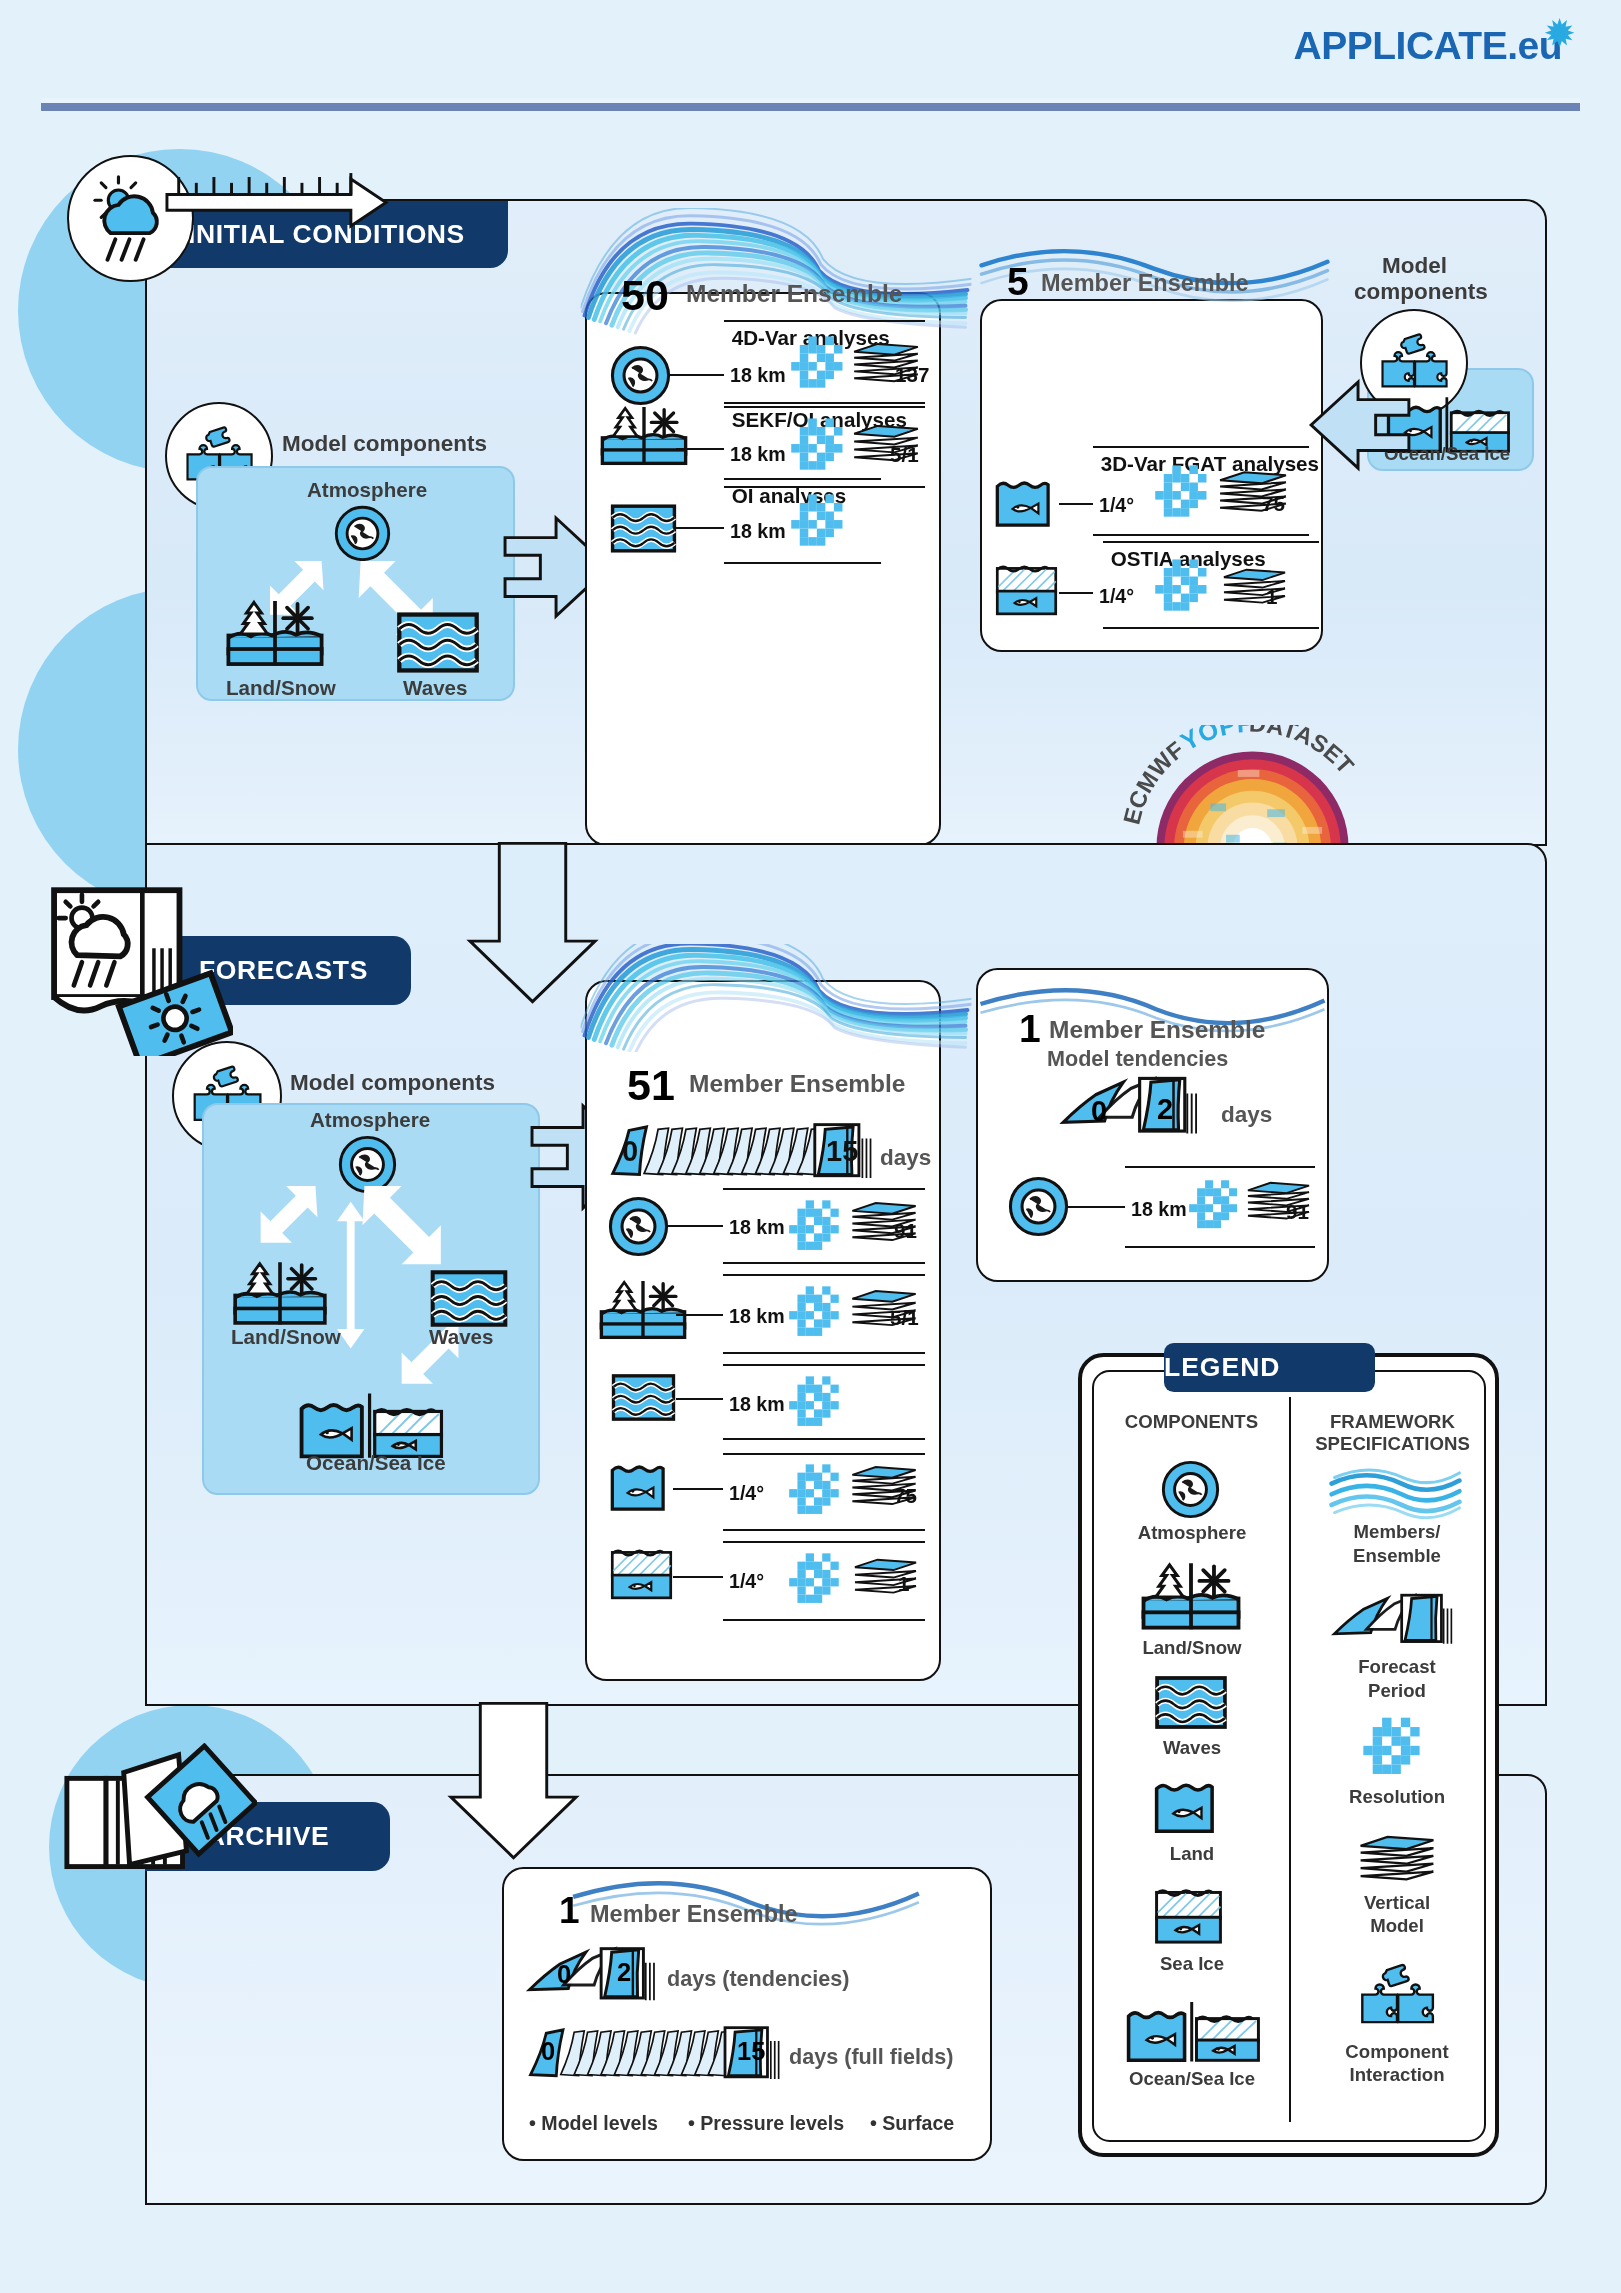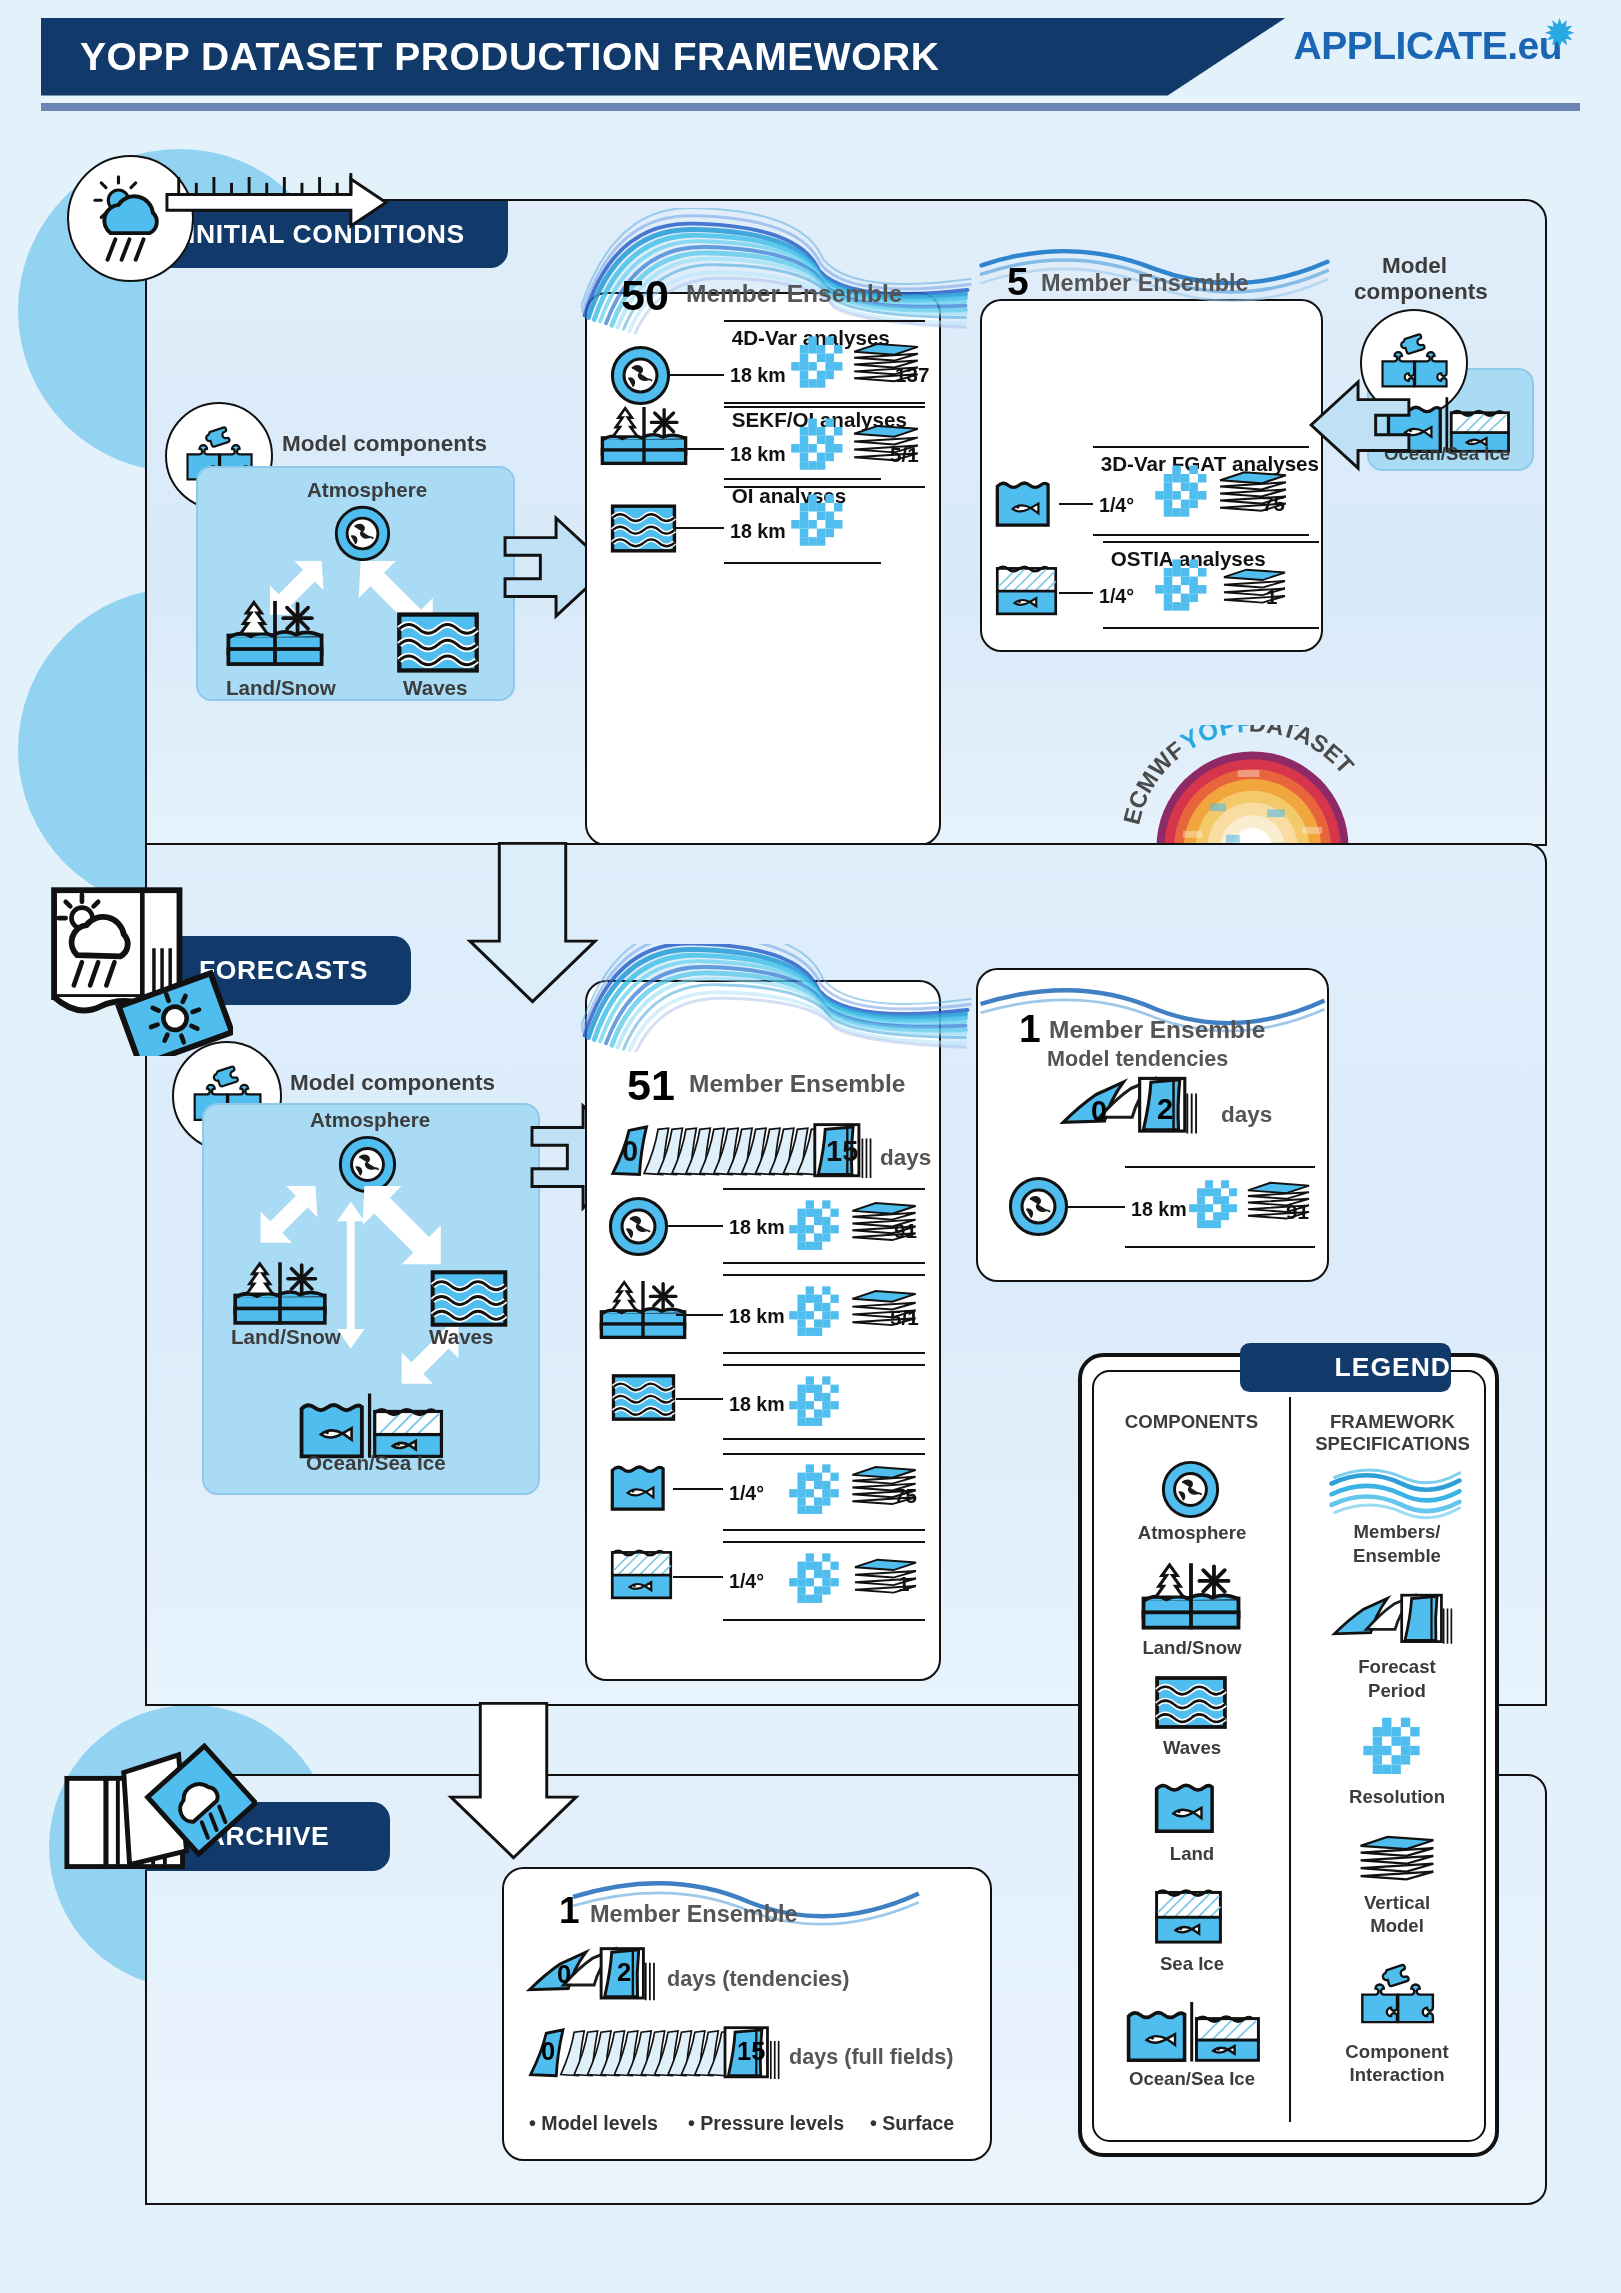--- a/index.html
+++ b/index.html
@@ -72,23 +72,23 @@
   
   #legend-frame {
     position:absolute; left:1078px; top:1353px; width:421px; height:804px;
     background:#fff; border:4.9px solid #111; border-radius:25.5px;
   }
   #legend-inner {
     position:absolute; left:1092px; top:1370px; width:394px; height:772px;
     background:#fff; border:2px solid #111; border-radius:17.6px;
   }
   #legend-tab {
-    position:absolute; left:1240px; top:1343px; width:211px; height:49px;
+    position:absolute; left:1164px; top:1343px; width:211px; height:49px;
     background:#113a6b; border-radius:9.8px;
-    display:flex; align-items:center; justify-content:flex-end;
+    display:flex; align-items:center; justify-content:flex-start;
   }
   #legend-tab span { color:#fff; font-weight:bold; font-size:26.5px; letter-spacing:1px;}
   .legend-col-head { position:absolute; font-weight:bold; font-size:18.6px; color:#3c3c3c; text-align:center; }
   .legend-div { position:absolute; left:1289px; top:1397px; width:2px; height:725px; background:#111; }
   .legend-item-label { position:absolute; font-weight:bold; font-size:18.6px; color:#3c3c3c; text-align:center; width:176px;}
 
   .bullets { position:absolute; font-weight:bold; font-size:19.6px; color:#333; }
 </style>
 </head>
 <body>
@@ -373,23 +373,20 @@
         </g>
       </symbol>
 
       <symbol id="sym-wavethin" viewBox="0 0 400 60">
         <path d="M4 26 q110 -34 200 6 q92 36 192 -10" fill="none" stroke="#3f7fc4" stroke-width="5"></path>
         <path d="M4 36 q110 -32 200 6 q92 34 192 -10" fill="none" stroke="#9dc8ea" stroke-width="3"></path>
       </symbol>
     </defs>
   </svg>
 
-  <div id="header-bar">
-    <div id="header-title">YOPP DATASET PRODUCTION FRAMEWORK</div>
-  </div>
   <div id="header-underline1"></div>
   <div id="header-underline2"></div>
   <div id="brand">APPLICATE.eu</div>
   <div id="brand-star">✹</div>
 
   <div class="blob" style="left:17.6px; top:149px; width:323px; height:323px;"></div>
   <div class="blob" style="left:17.6px; top:588px; width:323px; height:323px;"></div>
   <div class="blob" style="left:49px; top:1705px; width:284px; height:284px;"></div>
 
   <div>

